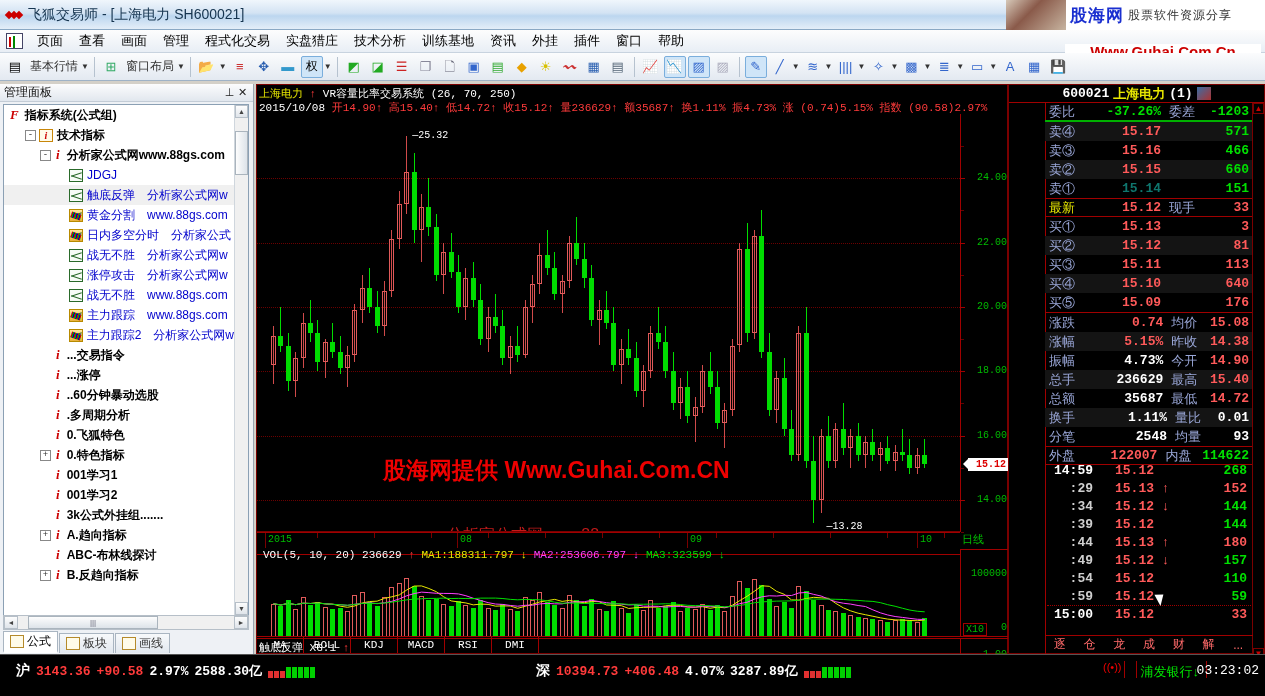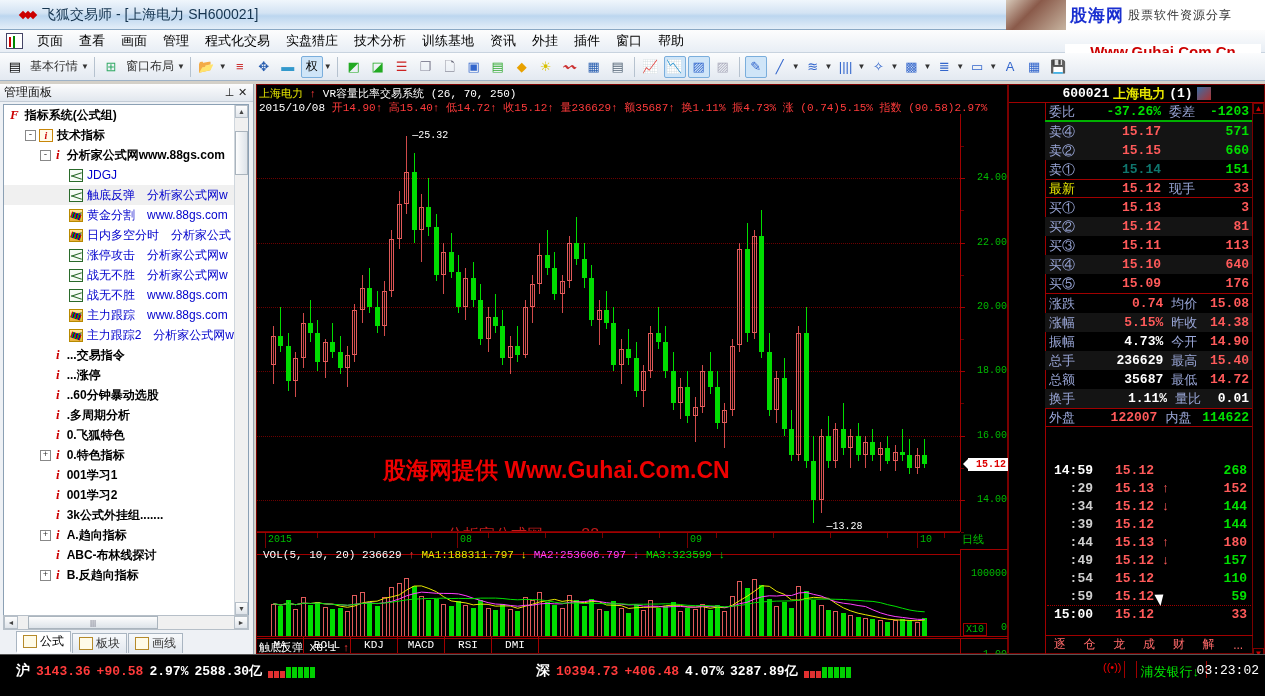--- a/index.html
+++ b/index.html
@@ -8,21 +8,21 @@
     font-family:"Liberation Sans", sans-serif;
     background:#000; font-size:12px;
   }
   #app { position:relative; width:1265px; height:696px; background:#d4d0c8; }
 
   
   .titlebar {
     position:absolute; left:0; top:0; width:1265px; height:30px;
     background:linear-gradient(180deg,#f0f6fc 0%,#d3e3f3 45%,#bcd6ef 55%,#e4eef8 100%);
     border-bottom:1px solid #8aa8c4;
-    display:flex; align-items:center; padding-left:20px;
+    display:flex; align-items:center; padding-left:6px;
   }
   .tb-icon { width:16px; height:16px; margin-right:6px; position:relative; }
   .tb-icon i {
     position:absolute; width:6px; height:6px; background:#c00;
     transform:rotate(45deg);
   }
   .tb-icon i:nth-child(1){left:0;top:5px;}
   .tb-icon i:nth-child(2){left:5px;top:5px;}
   .tb-icon i:nth-child(3){left:10px;top:5px;}
   .tb-title { font-size:14px; color:#15344f; font-weight:400; white-space:nowrap; }
@@ -119,21 +119,21 @@
     border:1px solid #b6bfc8;font-size:7px;text-align:center;line-height:11px;color:#444;}
   .vs-thumb{position:absolute;left:0;top:26px;width:13px;height:44px;
     background:linear-gradient(90deg,#fdfdfd,#dde3e9);border:1px solid #aab4bd;}
   .hscroll{position:absolute;left:3px;bottom:24px;width:246px;height:15px;
     background:#f0f0f0;border:1px solid #b6bfc8;display:flex;align-items:center;}
   .hs-arrow{width:14px;height:13px;background:linear-gradient(180deg,#fdfdfd,#dfe4ea);
     border:1px solid #b6bfc8;font-size:7px;text-align:center;line-height:11px;color:#444;}
   .hs-thumb{width:130px;height:13px;margin-left:10px;
     background:linear-gradient(180deg,#fdfdfd,#dde3e9);border:1px solid #aab4bd;
     font-size:8px;text-align:center;color:#667;line-height:11px;}
-  .lp-tabs{position:absolute;left:16px;bottom:1px;width:246px;height:22px;display:flex;
+  .lp-tabs{position:absolute;left:3px;bottom:1px;width:246px;height:22px;display:flex;
     align-items:flex-end;gap:1px;}
   .lptab{height:20px;display:flex;align-items:center;gap:3px;padding:0 6px;
     background:linear-gradient(180deg,#f7f9fb,#e2e8ef);border:1px solid #a9b5c1;
     border-bottom:none;font-size:12px;color:#333;}
   .lptab.active{height:22px;background:#fff;color:#000;border-bottom:2px solid #fff;}
   .lptab-ic{width:14px;height:13px;border:1px solid #b58a2a;background:#fffbe8;position:relative;}
 
   
   .chartarea {
     position:absolute; left:256px; top:84px; width:752px; height:570px;
@@ -467,27 +467,27 @@
           <div class="trow">
             <span class="tpad" style="width: 51px;"></span>
             <span class="tdots" style="visibility: hidden;">⌐</span>
             <span class="ticon gold"></span>
             <span class="tlab blue">日内多空分时　分析家公式</span>
           </div>
           <div class="trow">
             <span class="tpad" style="width: 51px;"></span>
             <span class="tdots" style="visibility: hidden;">⌐</span>
             <span class="ticon"></span>
+            <span class="tlab blue">战无不胜　分析家公式网w</span>
+          </div>
+          <div class="trow">
+            <span class="tpad" style="width: 51px;"></span>
+            <span class="tdots" style="visibility: hidden;">⌐</span>
+            <span class="ticon"></span>
             <span class="tlab blue">涨停攻击　分析家公式网w</span>
-          </div>
-          <div class="trow">
-            <span class="tpad" style="width: 51px;"></span>
-            <span class="tdots" style="visibility: hidden;">⌐</span>
-            <span class="ticon"></span>
-            <span class="tlab blue">战无不胜　分析家公式网w</span>
           </div>
           <div class="trow">
             <span class="tpad" style="width: 51px;"></span>
             <span class="tdots" style="visibility: hidden;">⌐</span>
             <span class="ticon"></span>
             <span class="tlab blue">战无不胜　www.88gs.com</span>
           </div>
           <div class="trow">
             <span class="tpad" style="width: 51px;"></span>
             <span class="tdots" style="visibility: hidden;">⌐</span>
@@ -1164,20 +1164,25 @@
           <span class="lbl">委比</span>
           <span style="color: rgb(0, 224, 0); width: 66px; text-align: right;">-37.26%</span>
           <span style="color: rgb(154, 167, 216); font-weight: normal; padding-left: 8px; width: 46px;">委差</span>
           <span style="color: rgb(0, 224, 0); flex: 1 1 0%; text-align: right;">-1203</span>
         </div>
         <div class="qrow alt">
           <span class="lbl">卖④</span>
           <span class="v1" style="color: rgb(255, 90, 90);">15.17</span>
           <span class="v2" style="color: rgb(0, 224, 0);">571</span>
         </div>
+        <div class="qrow">
+          <span class="lbl">卖③</span>
+          <span class="v1" style="color: rgb(255, 90, 90);">15.16</span>
+          <span class="v2" style="color: rgb(0, 224, 0);">466</span>
+        </div>
         <div class="qrow alt">
           <span class="lbl">卖②</span>
           <span class="v1" style="color: rgb(255, 90, 90);">15.15</span>
           <span class="v2" style="color: rgb(0, 224, 0);">660</span>
         </div>
         <div class="qrow">
           <span class="lbl">卖①</span>
           <span class="v1" style="color: #0f766e;">15.14</span>
           <span class="v2" style="color: rgb(0, 224, 0);">151</span>
         </div>
@@ -1241,20 +1246,26 @@
             <span class="l1">总额</span>
             <span class="d1" style="color: rgb(255, 255, 255);">35687</span>
             <span class="l2">最低</span>
             <span class="d2" style="color: rgb(255, 90, 90);">14.72</span>
           </div>
           <div class="srow alt">
             <span class="l1">换手</span>
             <span class="d1" style="color: rgb(255, 255, 255);">1.11%</span>
             <span class="l2">量比</span>
             <span class="d2" style="color: rgb(255, 255, 255);">0.01</span>
+          </div>
+          <div class="srow">
+            <span class="l1">分笔</span>
+            <span class="d1" style="color: rgb(255, 255, 255);">2548</span>
+            <span class="l2">均量</span>
+            <span class="d2" style="color: rgb(255, 255, 255);">93</span>
           </div>
         </div>
         <div class="srow pan">
           <span class="l1">外盘</span>
           <span class="d1" style="color: rgb(255, 90, 90);">122007</span>
           <span class="l2">内盘</span>
           <span class="d2" style="color: rgb(0, 224, 0);">114622</span>
         </div>
       </div>
 

